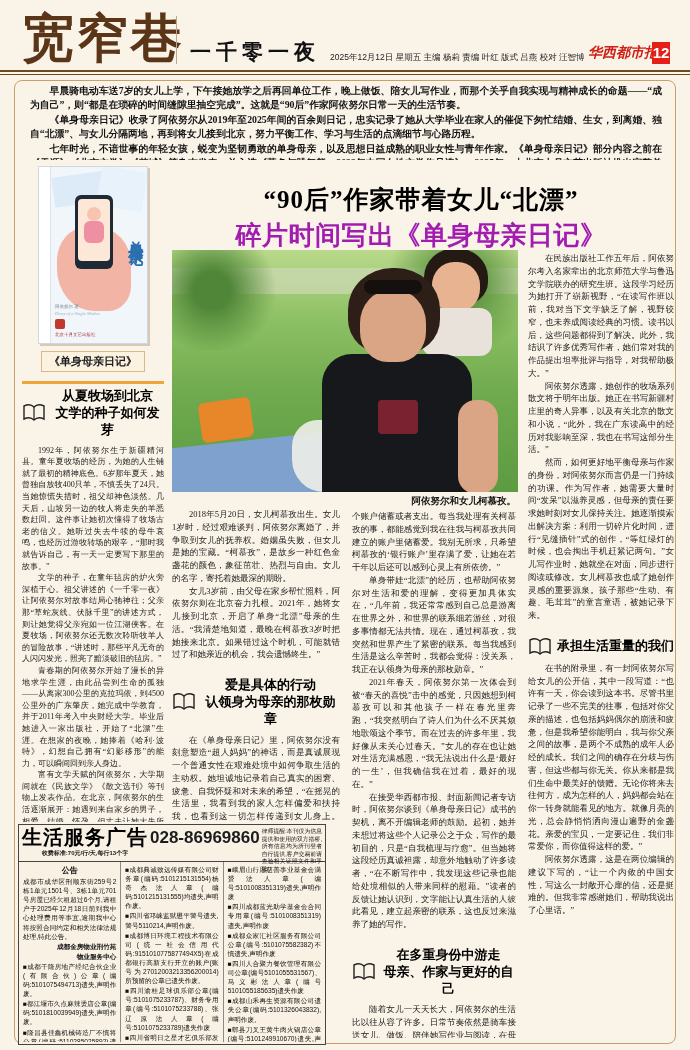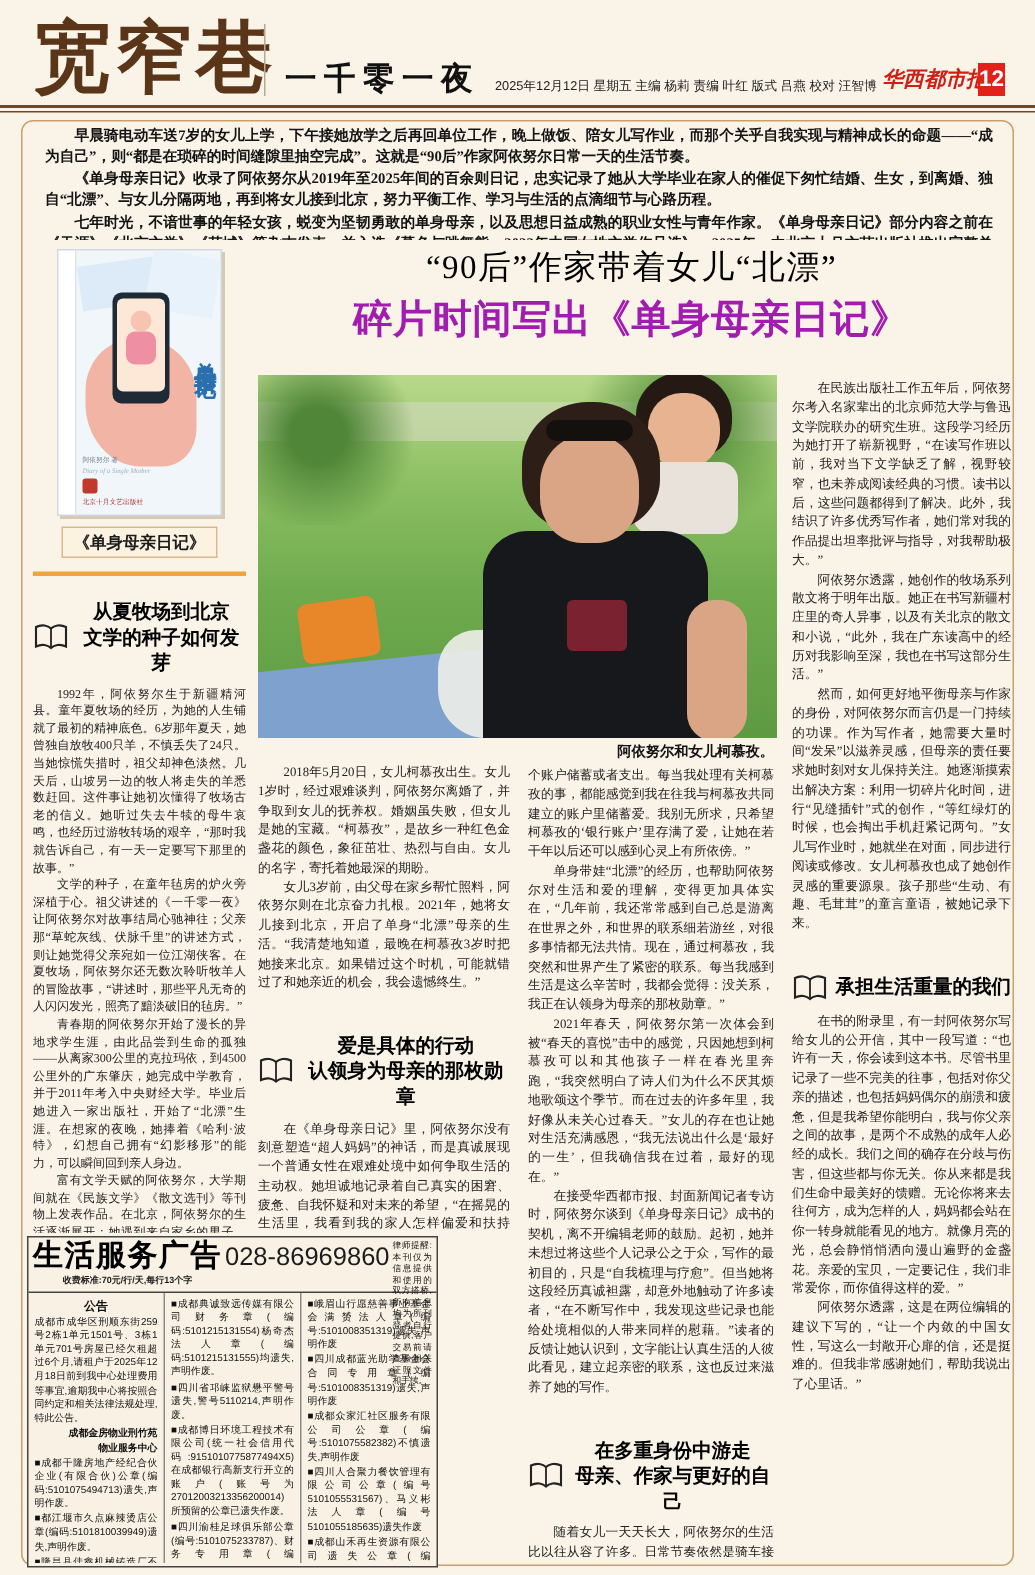--- a/index.html
+++ b/index.html
@@ -27,21 +27,21 @@
   .double-rule{ position:absolute; left:0; top:70px; width:690px; height:5px;
           border-top:2.5px solid #6e4a22; border-bottom:1px solid #6e4a22; }
   
   .frame{ position:absolute; left:14px; top:80px; width:662px; height:964px;
           border:1px solid #c9a06c; border-radius:8px; }
   
   .intro{ position:absolute; left:30px; top:84px; width:632px; height:76px; overflow:hidden; }
   .intro p{ font-size:9.8px; line-height:1.48; text-align:justify; text-indent:2em; color:#141414; font-weight:bold;}
   
   .headline{ position:absolute; left:170px; top:163px; width:502px; height:86px; text-align:center; }
-  .hl1{ font-size:22px; letter-spacing:1px; color:#000; font-weight:400; }
+  .hl1{ font-size:25px; letter-spacing:1px; color:#000; font-weight:700;margin-top:20px; }
   .hl2{ font-size:26px; font-weight:bold; color:#a21caf; margin-top:2px; letter-spacing:0.5px; }
   
   .cover-wrap{ position:absolute; left:22px; top:166px; width:142px; }
   .cover{ position:relative; margin:0 auto; width:110px; height:178px; background:#f1f6fb;
           border:1px solid #cfd8e0; box-shadow:2px 2px 0 #d8c9b2; overflow:hidden; }
   .cover .spine{ position:absolute; left:0; top:0; width:12px; height:100%; background:#fff; border-right:1px solid #dde4ea; }
   .cover .paper1{ position:absolute; left:14px; top:6px; width:70px; height:30px; background:#dcebf7; transform:rotate(-8deg); }
   .cover .paper2{ position:absolute; left:60px; top:2px; width:46px; height:40px; background:#e8f2fa; transform:rotate(10deg); }
   .cover .hand{ position:absolute; left:18px; top:60px; width:74px; height:84px; background:#f2b4a4; border-radius:40% 45% 30% 50%; }
   .cover .phone{ position:absolute; left:36px; top:28px; width:38px; height:74px; background:#1e2a36; border-radius:6px; }
@@ -51,21 +51,21 @@
   .cover .vtitle{ position:absolute; right:4px; top:62px; writing-mode:vertical-rl; font-size:15px;
           font-weight:bold; color:#2b6fae; letter-spacing:2px; line-height:1.05; }
   .cover .author{ position:absolute; left:16px; bottom:34px; font-size:4.5px; color:#77848f; }
   .cover .en{ position:absolute; left:16px; bottom:27px; font-size:4.5px; font-style:italic; color:#9fb0bd; }
   .cover .pub{ position:absolute; left:16px; bottom:6px; font-size:4.5px; color:#a33; }
   .cover .pub-mark{ position:absolute; left:16px; bottom:14px; width:10px; height:10px; background:#c0392b; border-radius:2px; }
   .cover-caption{ margin:7px auto 0; width:104px; text-align:center; font-size:11px; font-weight:bold;
           border:1px solid #d9b98c; background:#fbf2e0; padding:2px 0; }
   .orange-rule{ margin-top:9px; height:3px; background:#f0a43c; }
   
-  .sec-head{ display:flex; align-items:center; justify-content:center; gap:5px; margin:28px 0 6px; }
+  .sec-head{ display:flex; align-items:center; justify-content:center; gap:5px; margin:16px 0 6px; }
   .sec-head .txt{ text-align:center; font-weight:bold; font-size:13px; line-height:1.3; color:#000; }
   .book-icon{ flex:0 0 auto; }
   
   .col{ position:absolute; overflow:hidden; }
   .col p.body{ font-size:8.5px; line-height:1.5; text-align:justify; text-indent:2em; color:#222; }
   #col1{ left:22px; top:372px; width:142px; height:450px; }
   #col1 p.body{ font-size:8px; line-height:1.45; }
   #col2{ left:172px; top:508px; width:168px; height:316px; }
   #col3{ left:352px; top:510px; width:164px; height:528px; }
   #col4{ left:528px; top:252px; width:146px; height:788px; }
@@ -83,27 +83,27 @@
   .photo .kid-hair{ position:absolute; left:252px; top:-2px; width:64px; height:58px; background:#241a13; border-radius:50% 50% 42% 42%; }
   .photo .kid-face{ position:absolute; left:260px; top:12px; width:48px; height:50px; background:#e7b391; border-radius:46%; }
   .photo .kid-shirt{ position:absolute; left:250px; top:58px; width:70px; height:48px; background:#e8e2da; border-radius:12px; }
   .photo .arm{ position:absolute; left:286px; top:150px; width:40px; height:94px; background:#d9a585; border-radius:18px; }
   .photo .net{ position:absolute; left:120px; top:170px; width:70px; height:72px; background:#eef0ea; border-radius:40% 60% 50% 50%; opacity:.9; }
   .photo .mat{ position:absolute; left:-10px; top:190px; width:180px; height:60px; background:#7ea2cd; transform:rotate(-6deg); }
   .photo .bag{ position:absolute; left:28px; top:150px; width:52px; height:40px; background:#e8872a; border-radius:6px; transform:rotate(-8deg); }
   .photo-caption{ position:absolute; left:340px; top:495px; width:176px; text-align:right;
           font-size:9.5px; font-weight:bold; color:#111; }
   
-  .ads{ position:absolute; left:18px; top:824px; width:274px; height:221px; border:1.5px solid #444;
+  .ads{ position:absolute; left:18px; top:824px; width:308px; height:221px; border:1.5px solid #444;
           background:#f8f1e4; font-family:"Liberation Sans",sans-serif; }
   .ads-header{ display:flex; align-items:flex-start; border-bottom:1.5px solid #444; padding:2px 3px 1px; height:37px; }
   .ads-title-block{ flex:0 0 auto; }
   .ads-title{ font-size:20px; font-weight:900; letter-spacing:1px; color:#000; line-height:1; }
   .ads-fee{ font-size:6px; font-weight:bold; text-align:center; margin-top:1px; }
-  .ads-phone{ font-size:17px; font-weight:400; margin:2px 2px 0; line-height:1; }
+  .ads-phone{ font-size:17px; font-weight:700; margin:2px 2px 0; line-height:1; }
   .ads-lawyer{ flex:1; font-size:5.8px; line-height:1.3; text-align:justify; color:#111; margin-top:1px; }
   .ads-cols{ display:flex; height:180px; overflow:hidden; }
   .ads-col{ flex:1; padding:3px 4px; overflow:hidden; }
   .ads-col + .ads-col{ border-left:1px solid #8a8a8a; }
   .ads-col p{ font-size:6.6px; line-height:1.38; text-align:justify; color:#111;
           font-family:"Liberation Sans",sans-serif; margin-bottom:1px; }
   .ads-col .ad-title{ text-align:center; font-weight:bold; font-size:8px; }
   .ads-col .signer{ text-align:right; font-weight:bold; }
 </style>
 </head>

